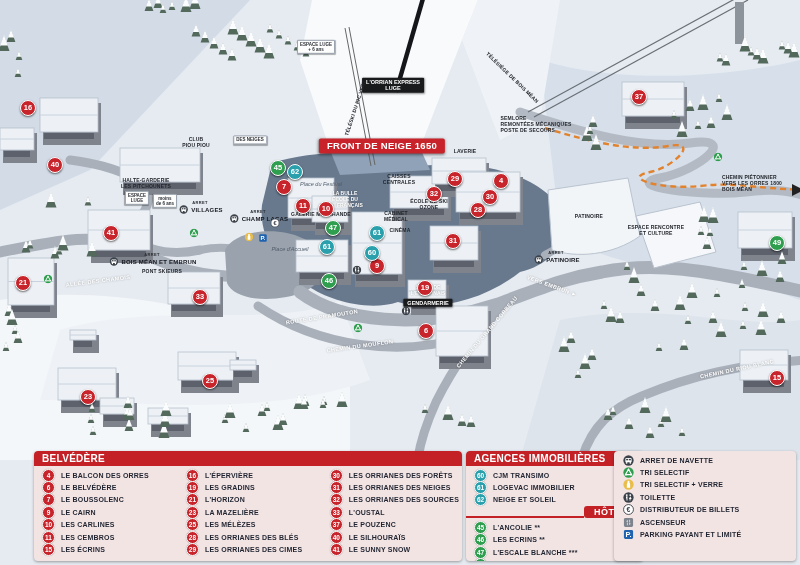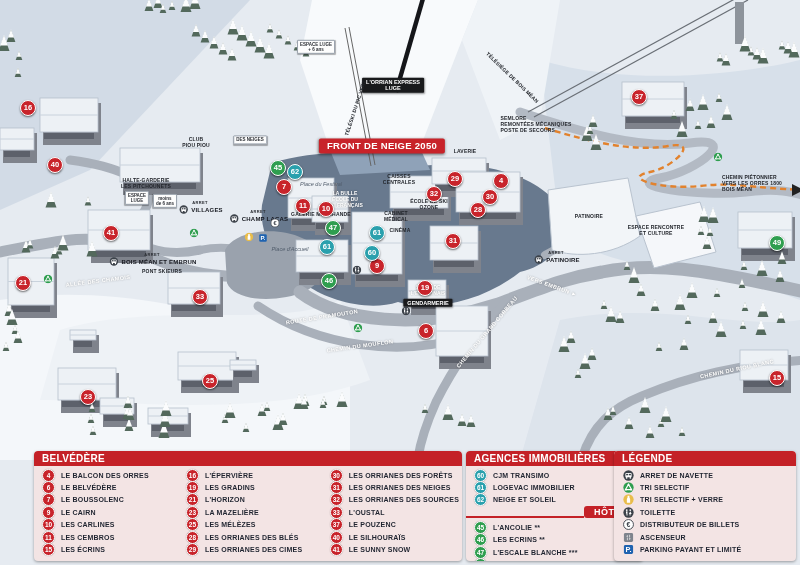--- a/index.html
+++ b/index.html
@@ -441,21 +441,21 @@
         <polygon points="710,226.4 707.72,232.7 712.28,232.7" fill="#fbfcfd"></polygon>
         <polygon points="707,237 702.6,249 711.4,249" fill="#53695c"></polygon>
         <polygon points="707,236.2 703.96,244.6 710.04,244.6" fill="#fbfcfd"></polygon>
         <polygon points="704,207 698.5,222 709.5,222" fill="#53695c"></polygon>
         <polygon points="704,206 700.2,216.5 707.8,216.5" fill="#fbfcfd"></polygon>
         <polygon points="701,226 697.7,235 704.3,235" fill="#53695c"></polygon>
         <polygon points="701,225.4 698.72,231.7 703.28,231.7" fill="#fbfcfd"></polygon>
       </svg>
     <div id="overlay">
         <div class="lbl banner" style="left: 382px; top: 146px; transform: translate(-50%, -50%);">
-          <div>FRONT DE NEIGE 2050</div>
+          <div>FRONT DE NEIGE 1650</div>
         </div>
         <div class="lbl blackbox" style="left: 393px; top: 85px; transform: translate(-50%, -50%);">
           <div>L'ORRIAN EXPRESS</div>
           <div>LUGE</div>
         </div>
         <div class="lbl dark" style="left: 356px; top: 108px; transform: translate(-50%, -50%) rotate(-72deg);">
           <div>TÉLÉSKI DU PIC VERT</div>
         </div>
         <div class="lbl dark" style="left: 512px; top: 78px; transform: translate(-50%, -50%) rotate(44deg);">
           <div>TÉLÉSIÈGE DE BOIS MÉAN</div>
@@ -839,21 +839,20 @@
           <span class="badge" style="background: rgb(47, 158, 79);">47</span>
           <span class="itxt">L'ESCALE BLANCHE ***</span>
         </li>
         <li>
           <span class="badge" style="background: rgb(47, 158, 79);">49</span>
         </li>
       </ul>
   </section>
 
   <section class="panel" id="panel-key" style="left:614px;width:182px;">
-    <header>LÉGENDE</header>
     <ul class="llist" id="key-list">
         <li>
           <span class="iconcell"><svg width="11" height="11" viewBox="-6 -6 12 12" style="display:inline-block;vertical-align:middle">
               <circle r="5.6" fill="#3c424a"></circle>
               <rect x="-3.4" y="-2.6" width="6.8" height="4.6" rx="1" fill="#fff"></rect>
               <rect x="-2.6" y="-1.8" width="2.2" height="1.6" fill="#3c424a"></rect>
               <rect x="0.4" y="-1.8" width="2.2" height="1.6" fill="#3c424a"></rect>
               <circle cx="-2" cy="2.6" r="0.9" fill="#fff"></circle>
               <circle cx="2" cy="2.6" r="0.9" fill="#fff"></circle>
             </svg></span>

